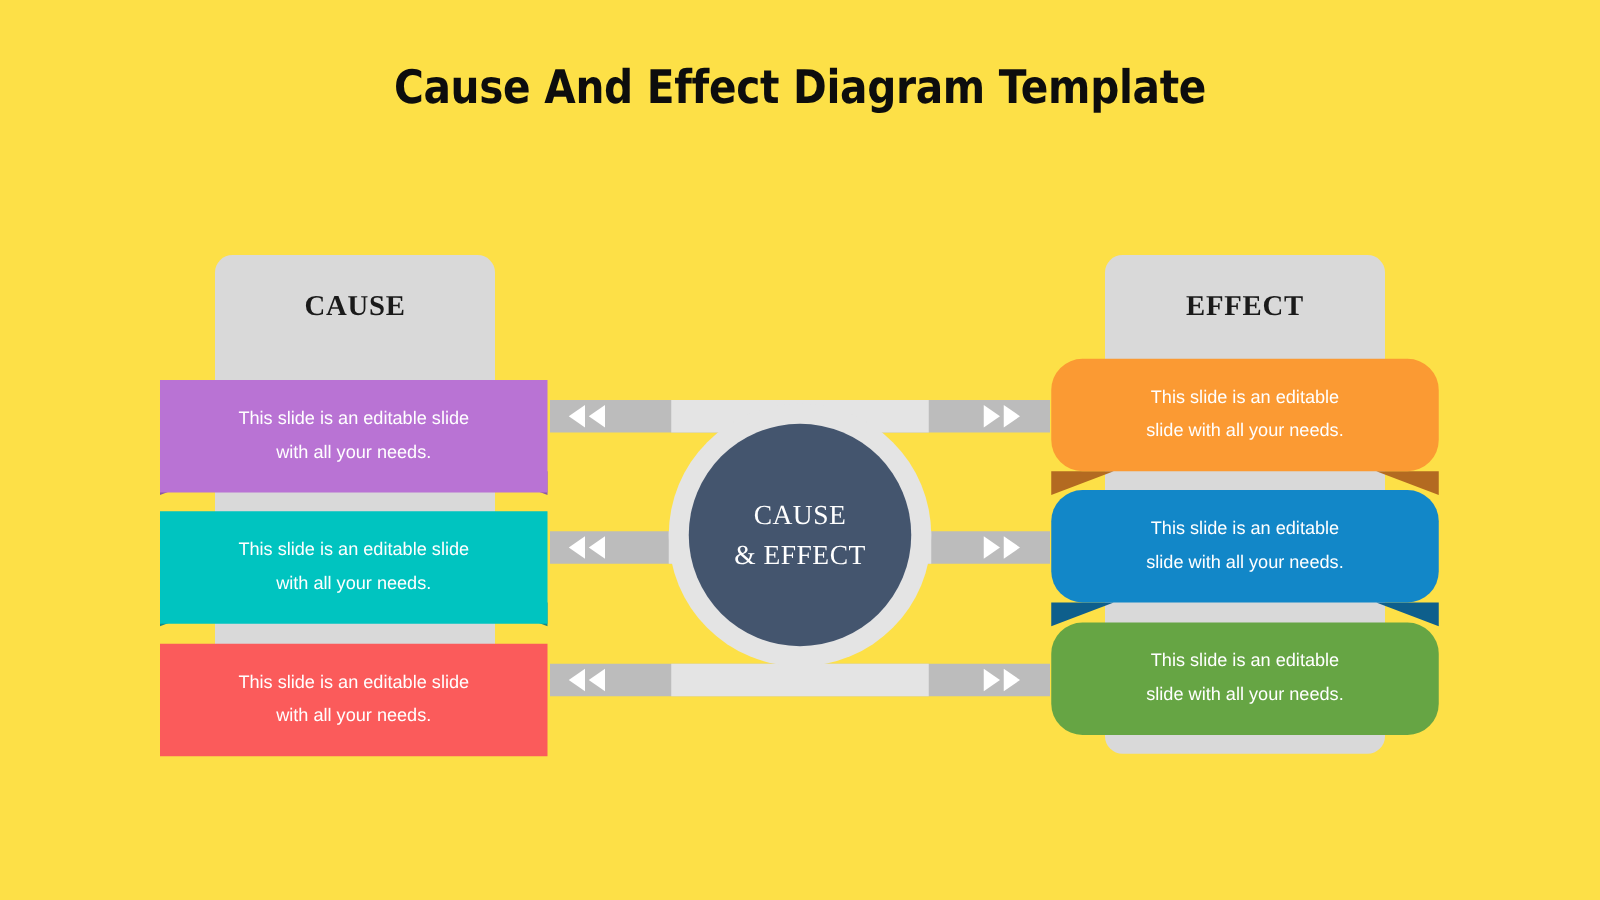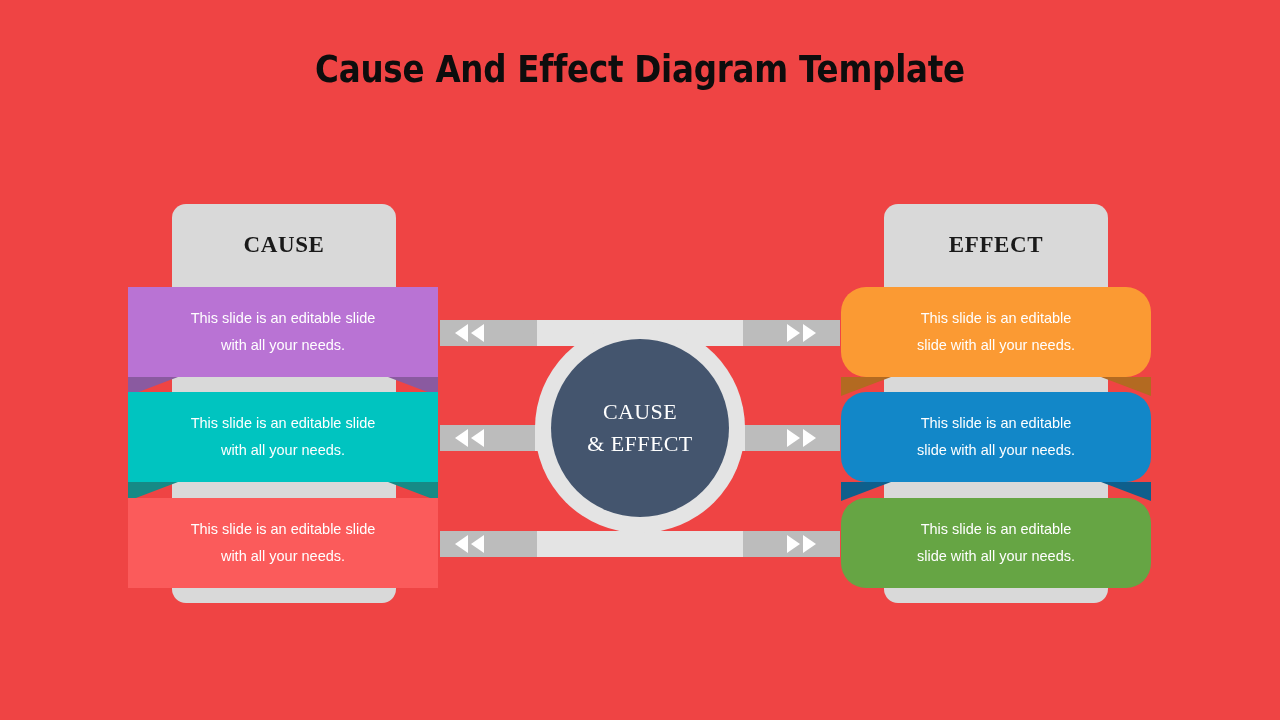--- a/index.html
+++ b/index.html
@@ -10,21 +10,21 @@
     width: 1280px;
     height: 720px;
     background: #ffffff;
     font-family: "Liberation Sans", sans-serif;
     overflow: hidden;
   }
   .slide {
     position: relative;
     width: 1280px;
     height: 720px;
-    background: #ef4444;
+    background: #fde047;
   }
 
   
   .slide-title {
     position: absolute;
     left: 0;
     top: 48px;
     width: 1280px;
     text-align: center;
     font-family: "DejaVu Sans", sans-serif;
@@ -144,21 +144,21 @@
     text-align: center;
     box-sizing: border-box;
     padding: 0 14px;
   }
   .ribbon span {
     font-family: "Liberation Sans", sans-serif;
     font-size: 14.5px;
     line-height: 1.85;
     color: #ffffff;
   }
-  .ribbon.left  { left: 128px;  width: 310px; }
+  .ribbon.left  { left: 128px;  width: 310px; margin-top: 17px; }
   .ribbon.right { left: 841px;  width: 310px; border-radius: 25px; }
 
   #ribbon-purple { top: 287px; background: #b973d4; }
   #ribbon-teal   { top: 392px; background: #00c4c0; }
   #ribbon-red    { top: 498px; background: #fb5b5b; }
   #ribbon-orange { top: 287px; background: #fb9a33; }
   #ribbon-blue   { top: 392px; background: #1287c8; }
   #ribbon-green  { top: 498px; background: #66a544; }
 
   

